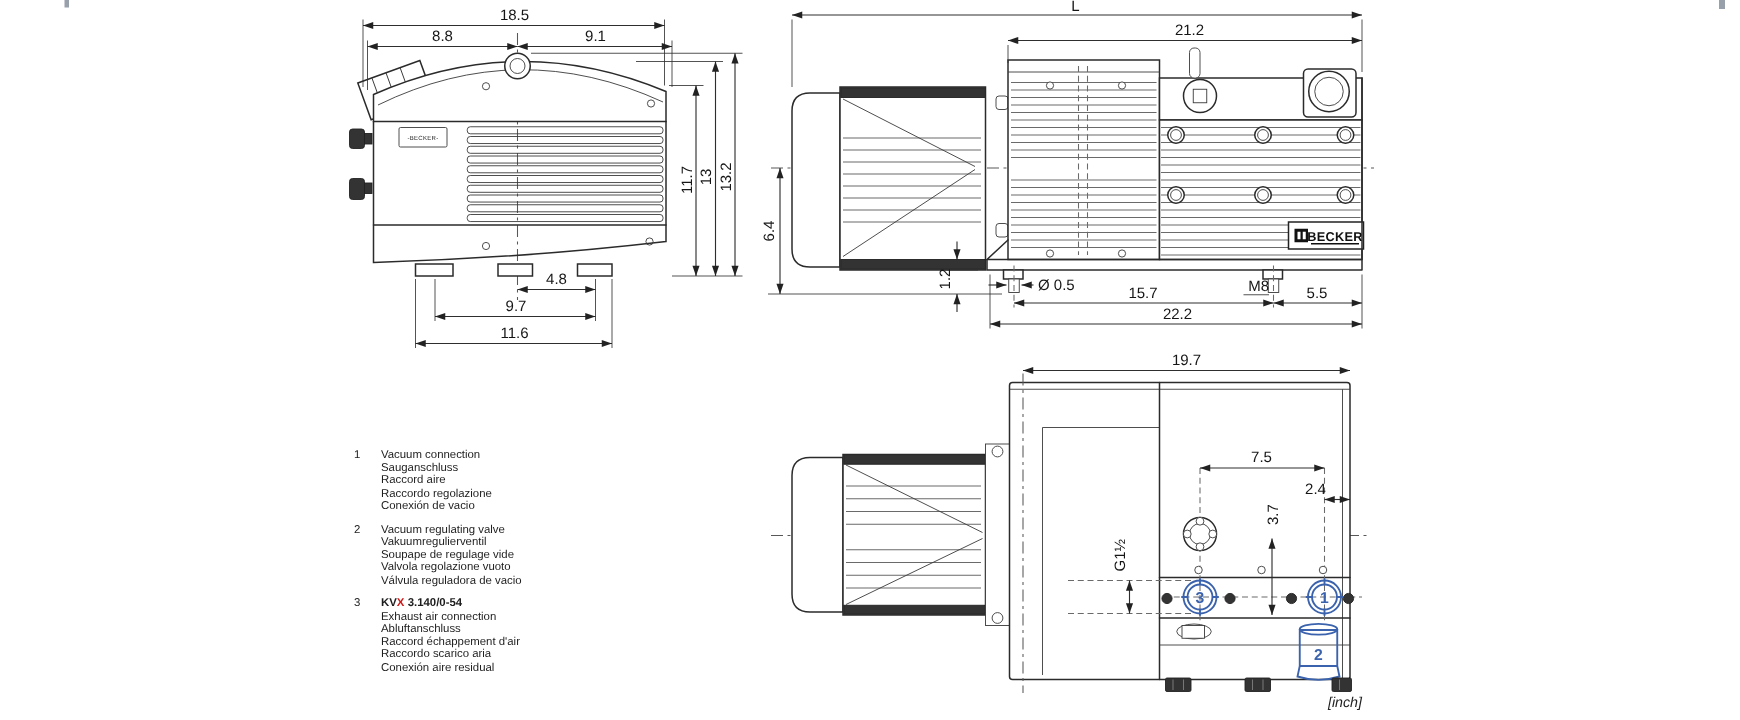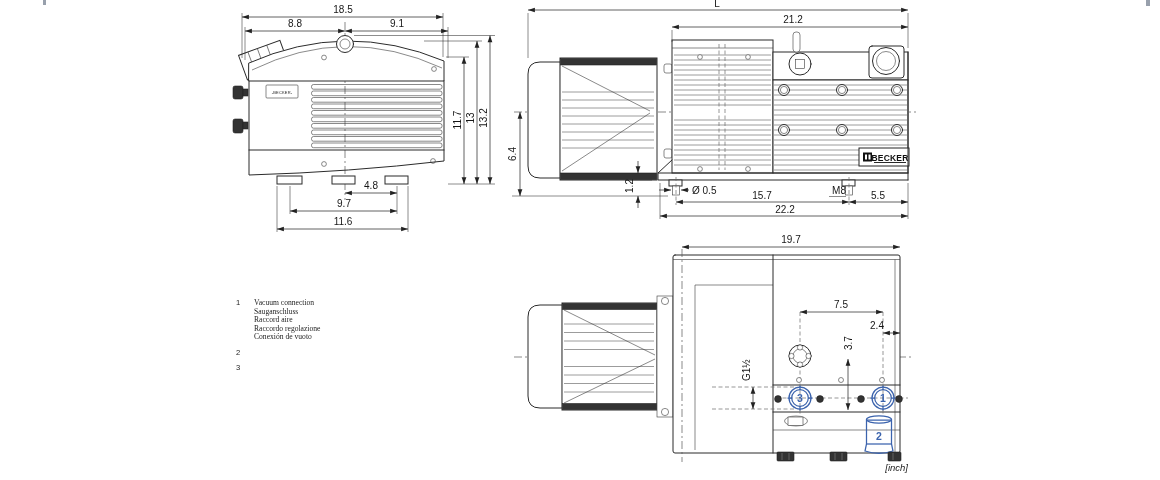--- a/index.html
+++ b/index.html
@@ -19,21 +19,21 @@
   .blue-ln{stroke:#3b63ad;stroke-width:1.25;fill:none;}
   .blue-t{font-size:10.5px;font-weight:bold;fill:#3b63ad;}
   .inch{font-size:9.5px;font-style:italic;fill:#222;}
   .logo-t{font-size:8.5px;font-weight:bold;fill:#111;letter-spacing:.2px;}
   .logo-s{font-size:4px;fill:#222;letter-spacing:.2px;}
   
   .legend{position:absolute;left:236px;top:299px;width:170px;color:#1d1d1d;}
   .li{display:flex;margin-bottom:7px;}
   .linum{width:18px;flex:0 0 18px;font-size:7.6px;line-height:8.5px;}
   .lt{font-size:7.6px;line-height:8.5px;}
-  .lt div{white-space:nowrap;font-family:Liberation Serif, serif;}
+  .lt div{white-space:nowrap;}
   .model{font-weight:bold;}
   .redx{color:#d01818;font-weight:bold;}
   .artifact{position:absolute;background:#98a0ac;}
 </style>
 </head>
 <body>
 
 <div class="stage">
 <div class="artifact" style="left:43px;top:0;width:3px;height:5px;"></div>
 <div class="artifact" style="left:1146px;top:0;width:4px;height:6px;"></div>
@@ -397,23 +397,38 @@
 </svg>
 
 <div class="legend">
   <div class="li">
     <span class="linum">1</span>
     <div class="lt">
       <div>Vacuum connection</div>
       <div>Sauganschluss</div>
       <div>Raccord aire</div>
       <div>Raccordo regolazione</div>
-      <div>Conexión de vuoto</div>
+      <div>Conexión de vacio</div>
     </div>
   </div>
   <div class="li">
     <span class="linum">2</span>
+    <div class="lt">
+      <div>Vacuum regulating valve</div>
+      <div>Vakuumregulierventil</div>
+      <div>Soupape de regulage vide</div>
+      <div>Valvola regolazione vuoto</div>
+      <div>Válvula reguladora de vacio</div>
+    </div>
   </div>
   <div class="li">
     <span class="linum">3</span>
+    <div class="lt">
+      <div class="model"><span>KV</span><span class="redx">X</span><span> 3.140/0-54</span></div>
+      <div>Exhaust air connection</div>
+      <div>Abluftanschluss</div>
+      <div>Raccord échappement d'air</div>
+      <div>Raccordo scarico aria</div>
+      <div>Conexión aire residual</div>
+    </div>
   </div>
 </div>
 </div>
 
 </body></html>

